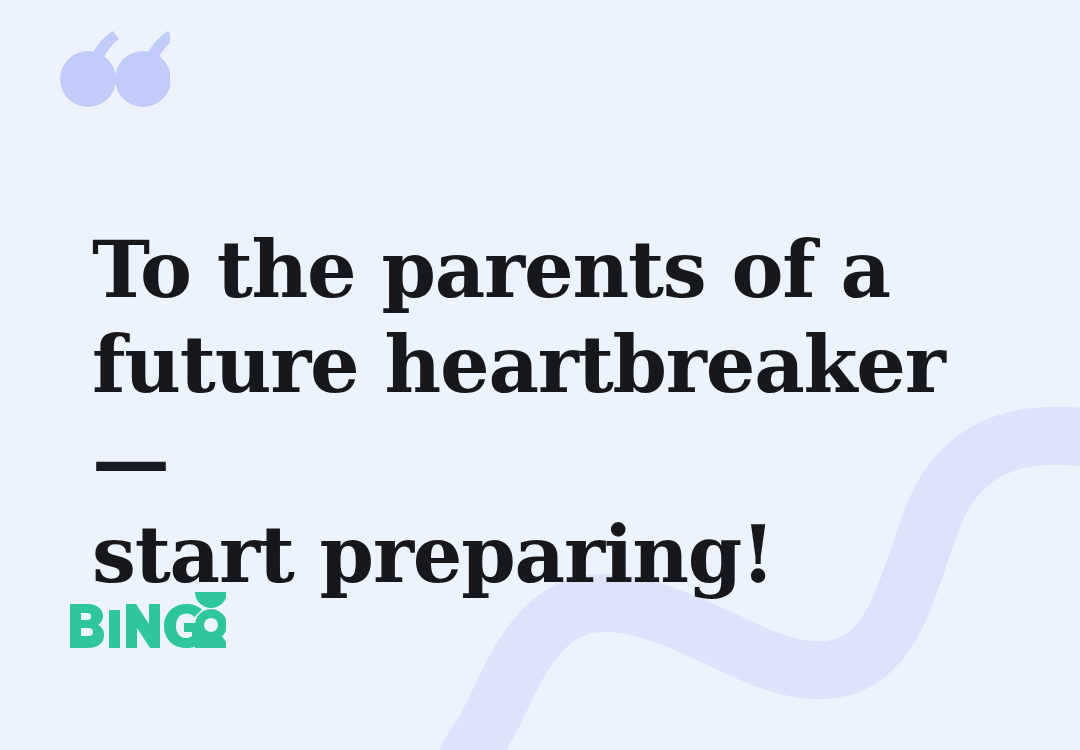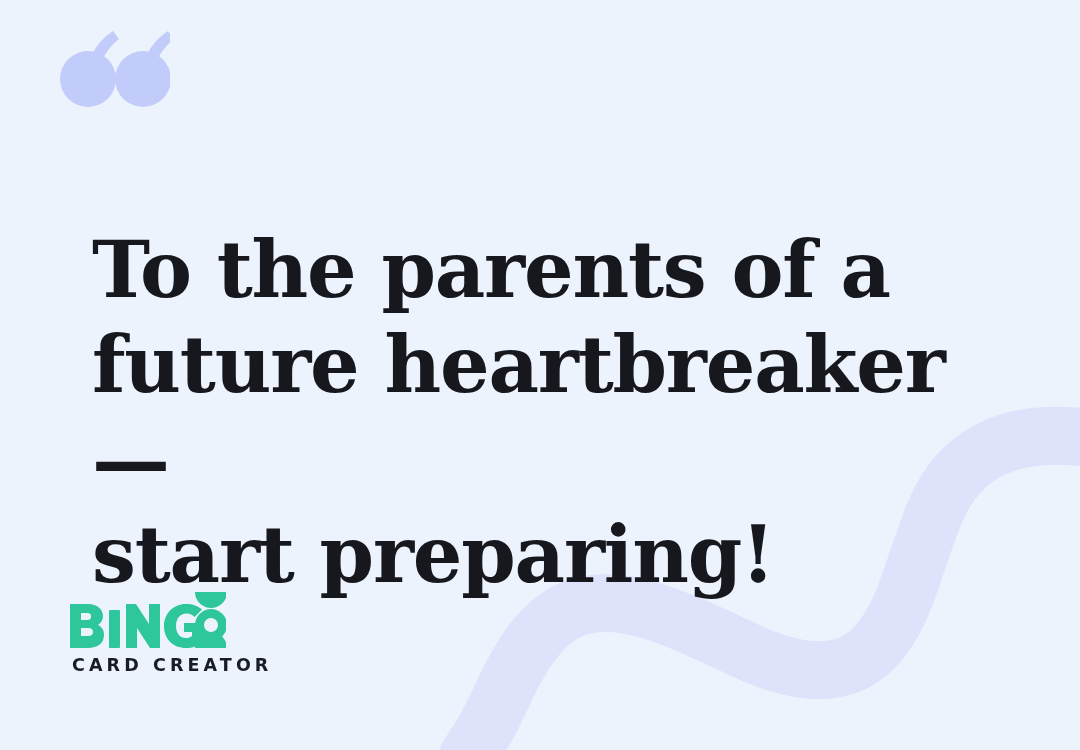--- a/index.html
+++ b/index.html
@@ -123,16 +123,15 @@
                  l7.5-7.5 C130 14 125 12 118 12 Z"></path>
 
         <path d="M143 17 a16 16 0 1 0 0.01 0 Z M143 26 a7 7 0 1 1 -0.01 0 Z"></path>
 
         <path d="M127 0 h32 a16 16 0 0 1 -32 0 Z"></path>
 
         <path d="M127 56 a16 16 0 0 1 32 0 Z"></path>
       </g>
     </svg>
 
-    <div class="logo-sub">CARD CREATOR</div>
   </div>
 
 </div>
 
 </body></html>

